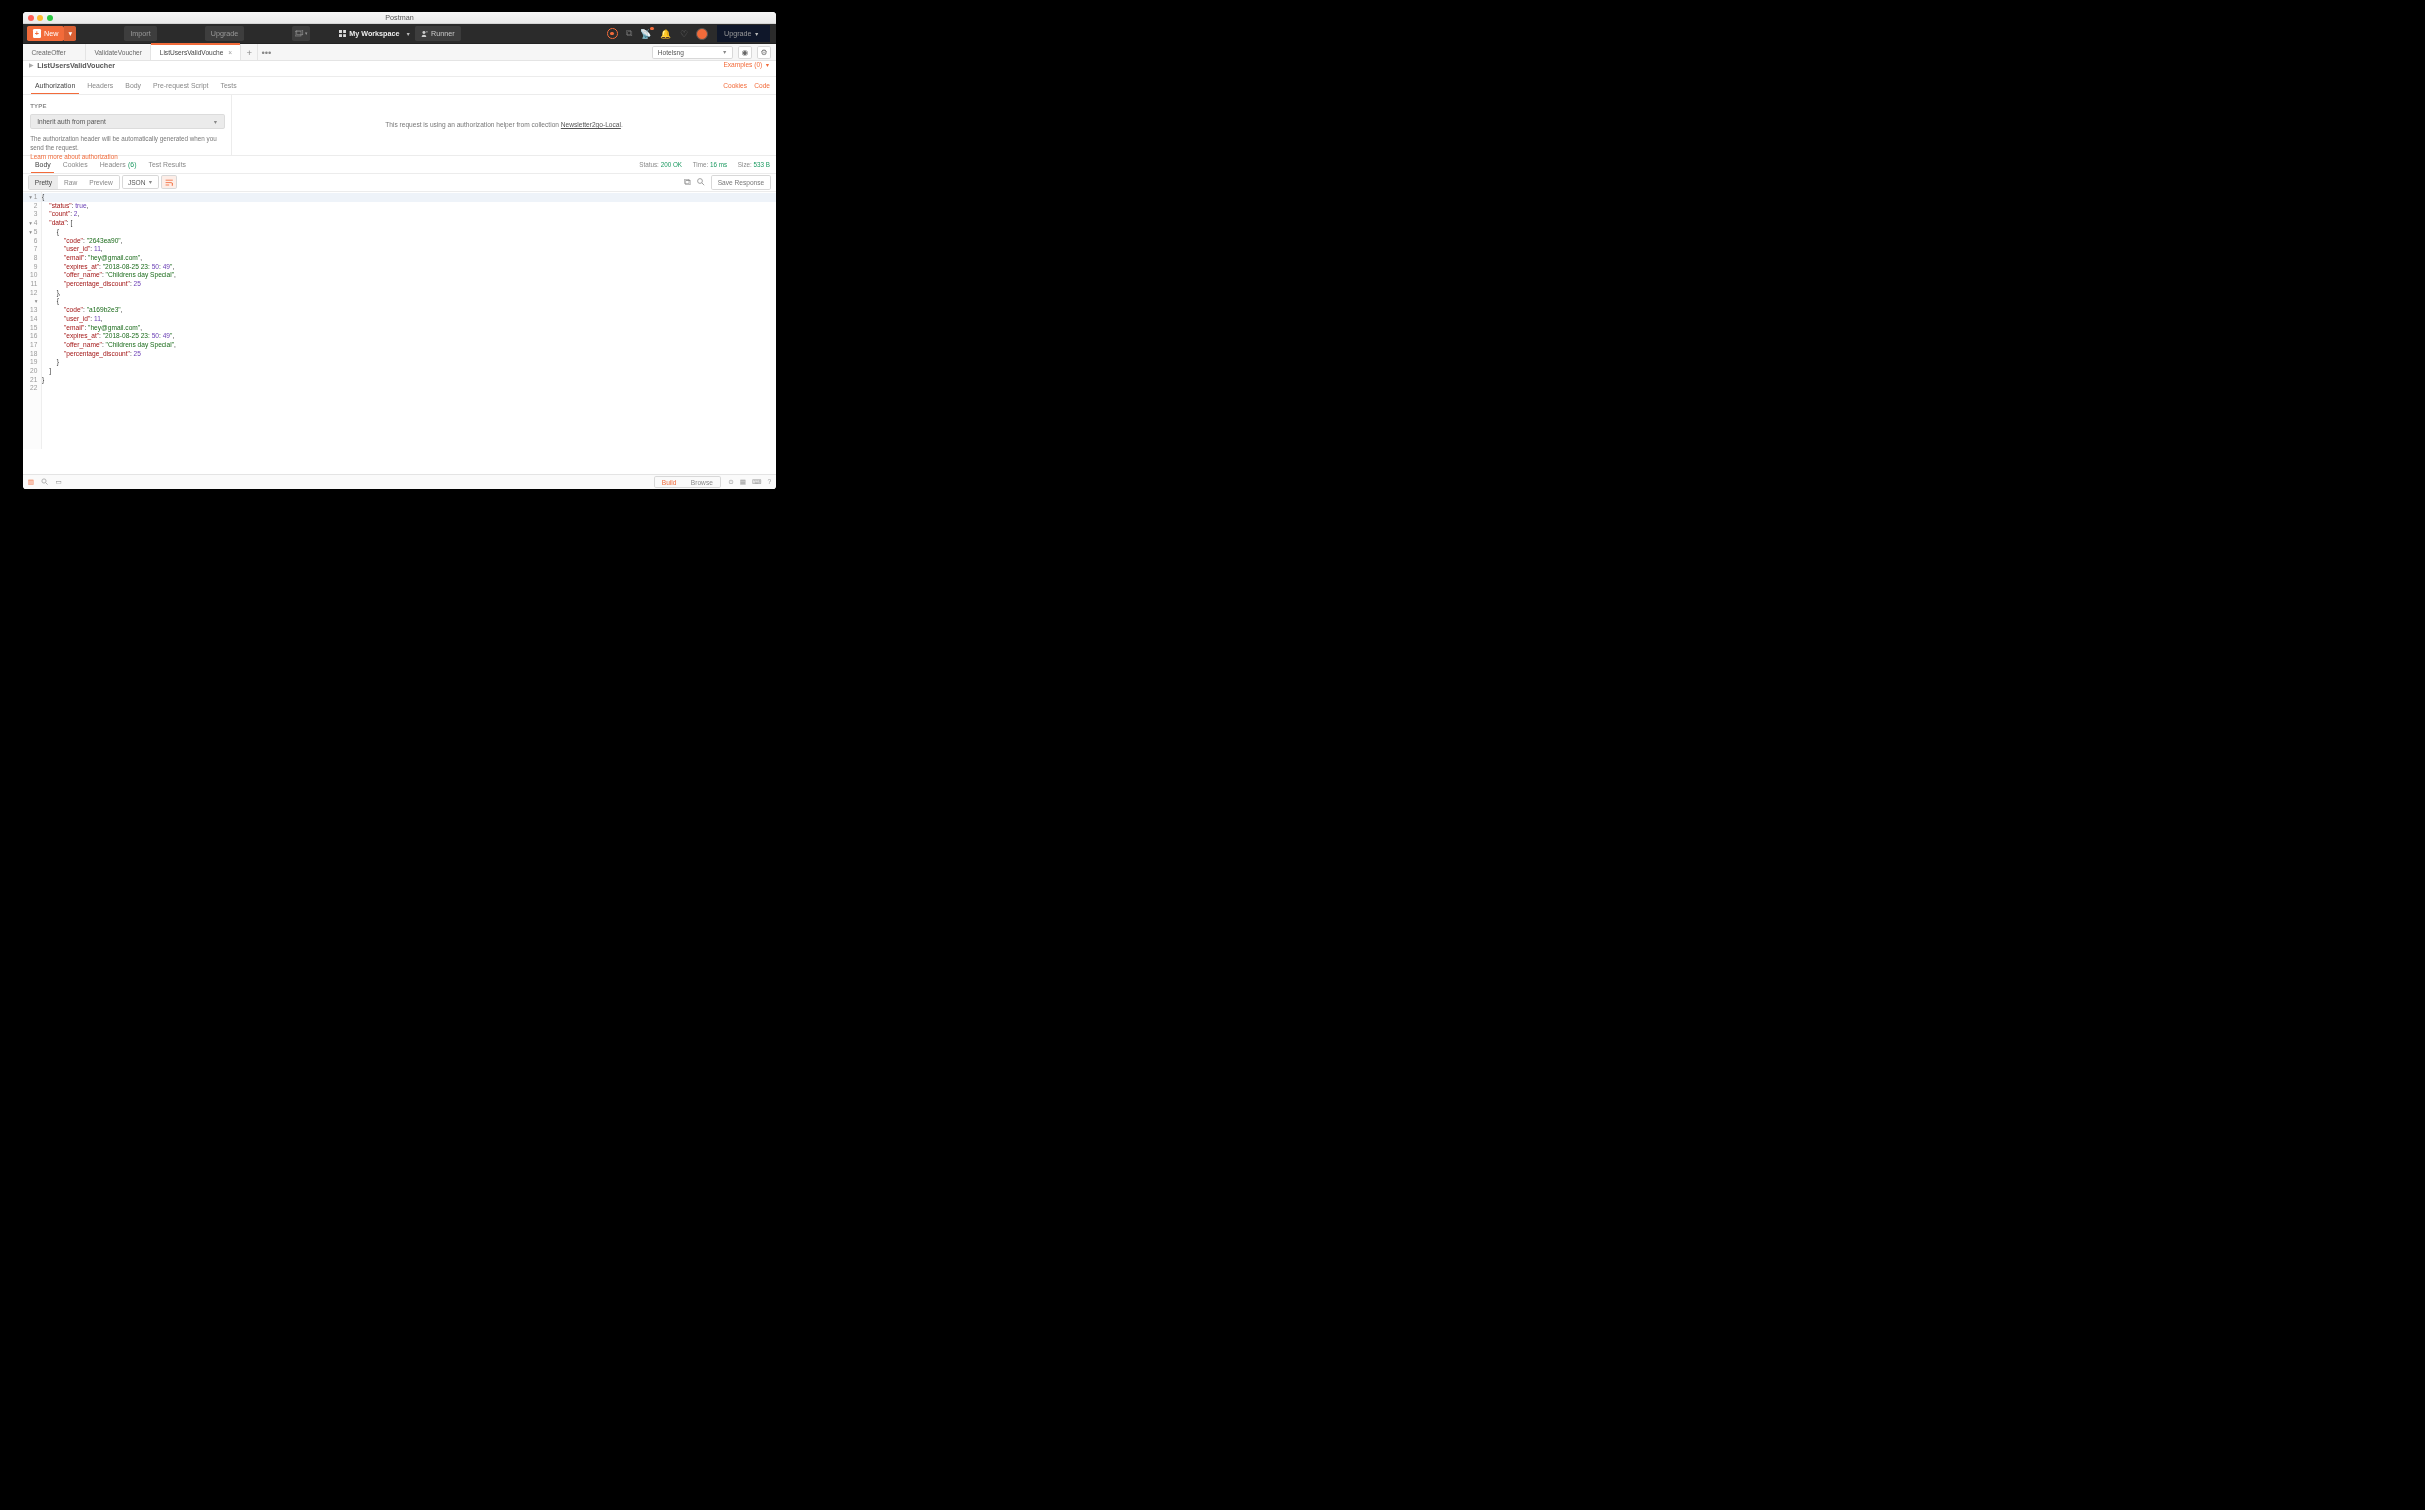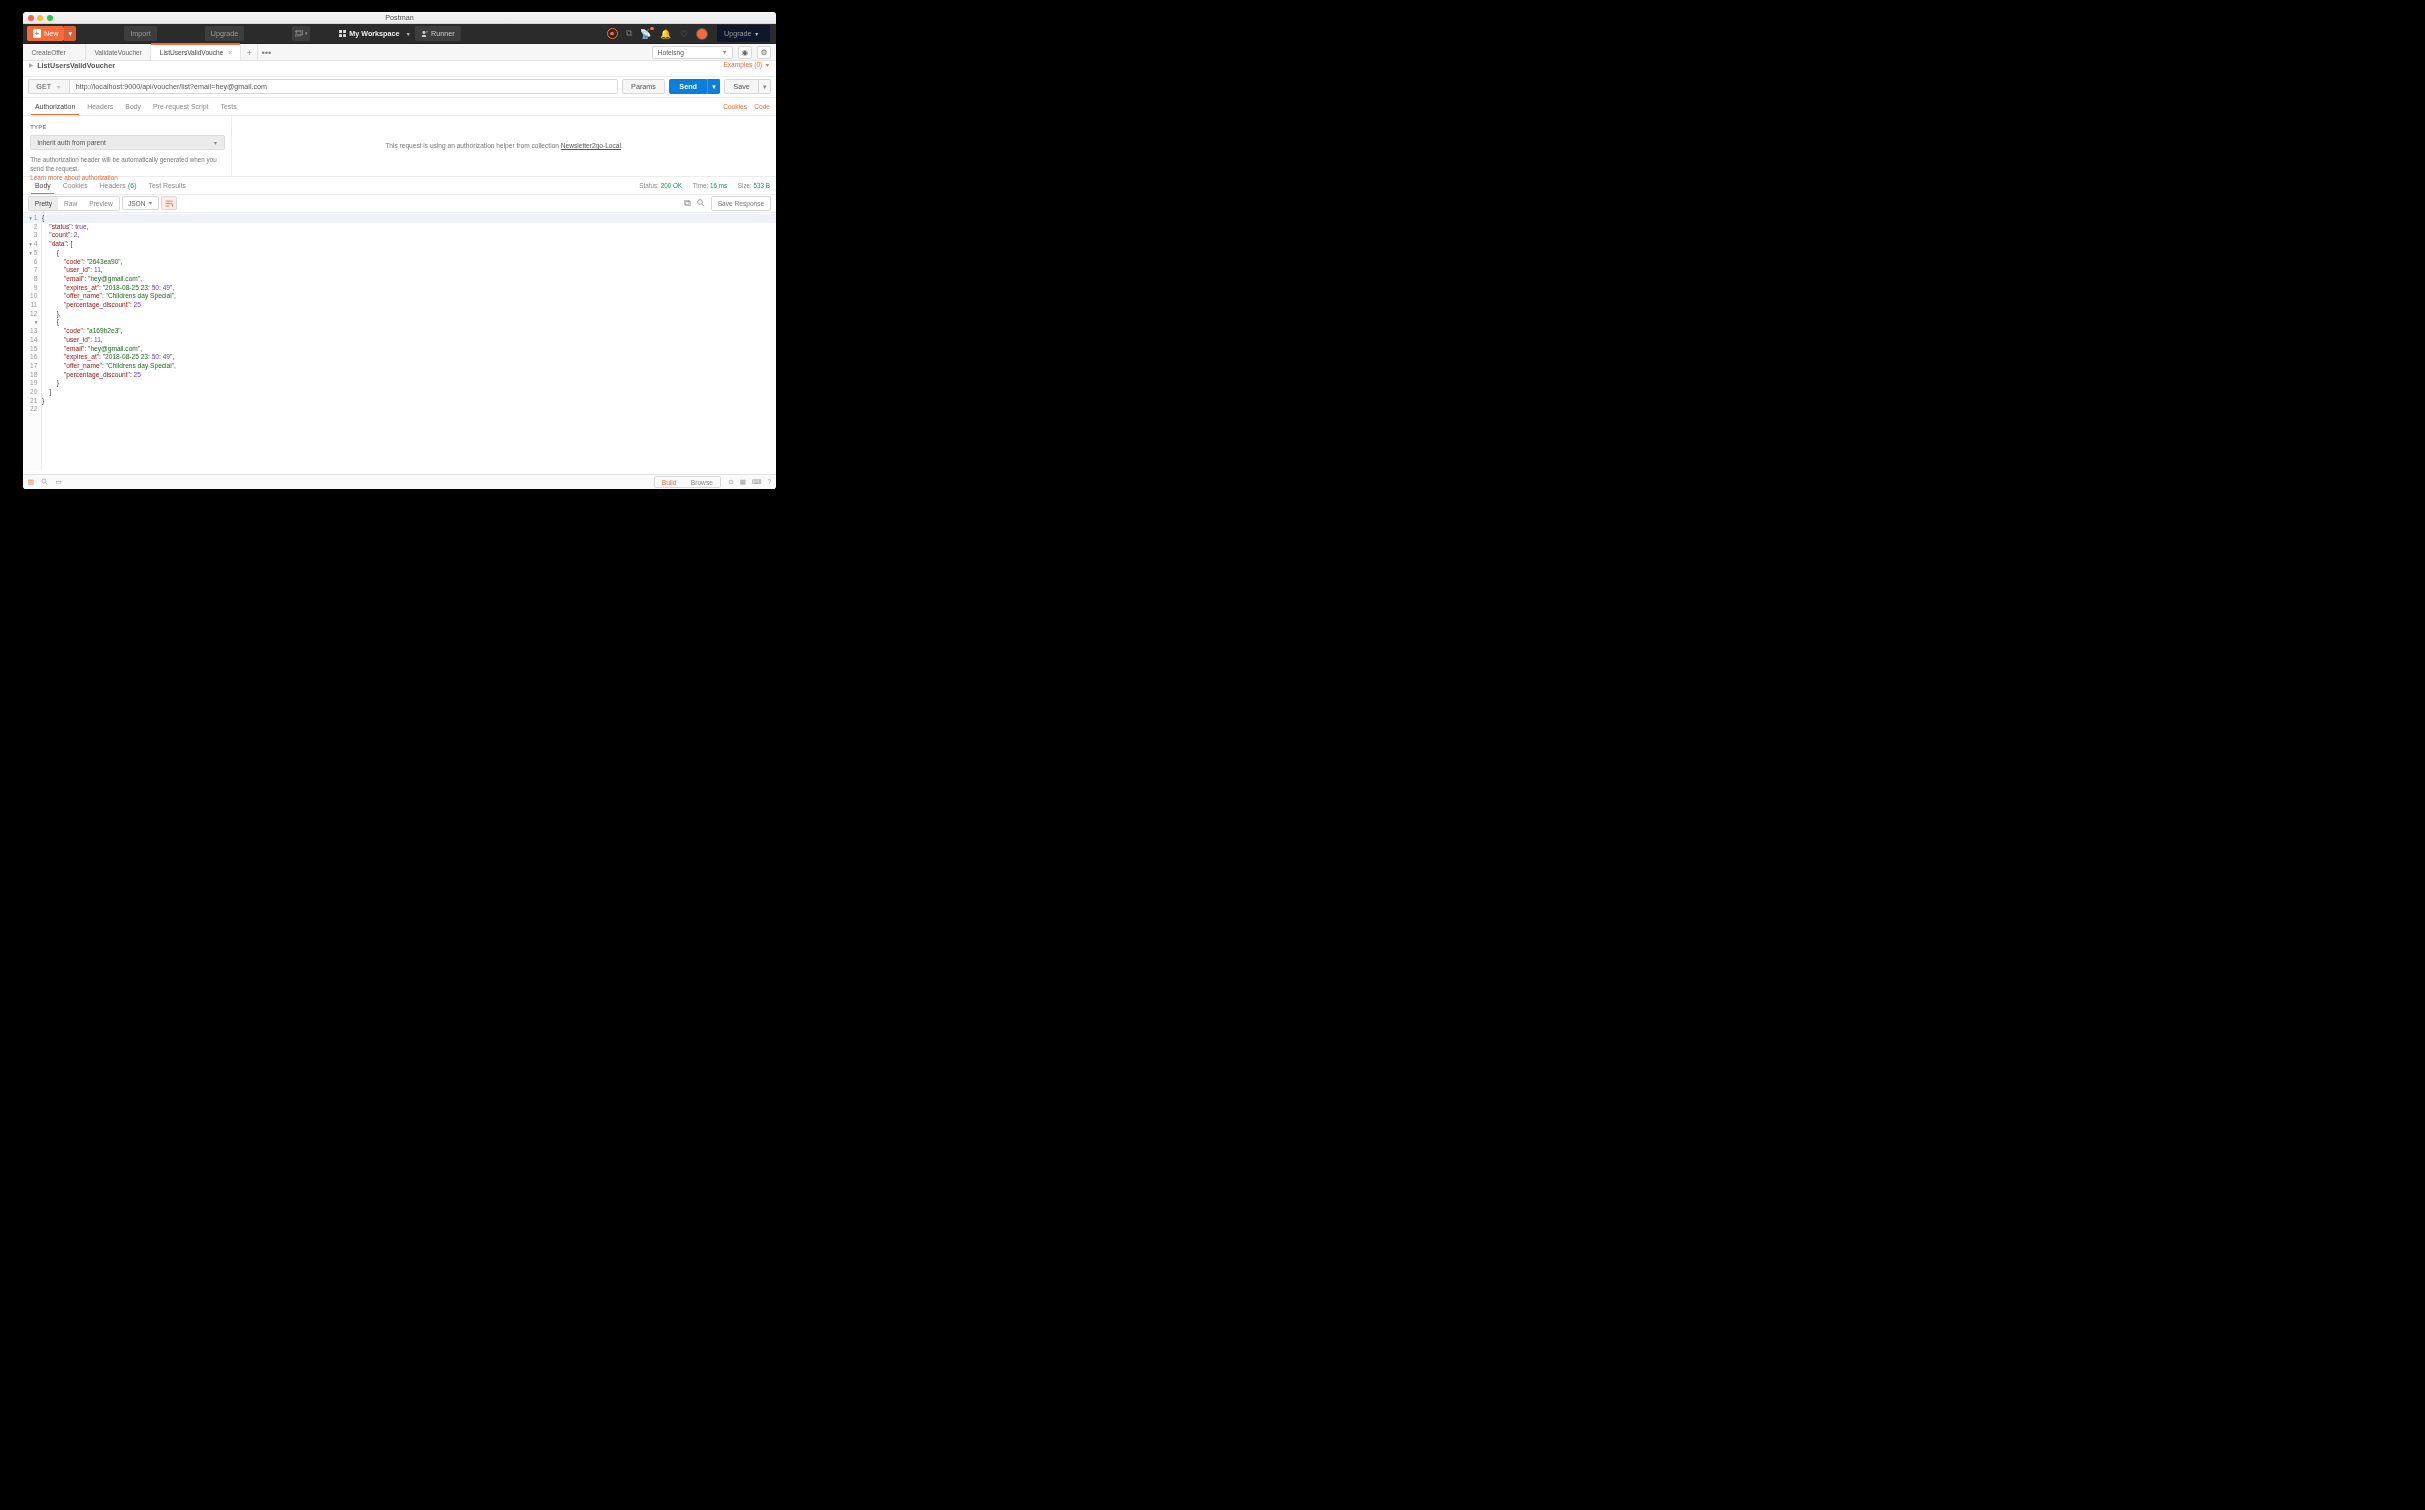--- a/index.html
+++ b/index.html
@@ -181,32 +181,20 @@
 
   <div class="breadcrumb">
     <span class="chev">▶</span>
     <span style="font-weight:600;">ListUsersValidVoucher</span>
     <div class="breadcrumb-right">
         <span>Examples (0)</span>
         <span style="font-size:5.4px;">▼</span>
       </div>
   </div>
 
-  <div class="reqrow">
-    <div class="method">
-        <span>GET</span>
-        <span class="caret" style="margin-left:4.8px;">▼</span>
-      </div>
-    <div class="urlbox">http://localhost:9000/api/voucher/list?email=hey@gmail.com</div>
-    <div class="params-btn">Params</div>
-    <div class="send-btn">Send</div>
-    <div class="send-drop">▼</div>
-    <div class="save-btn" style="border-radius:1.8px 0 0 1.8px;margin-left:3.6px;">Save</div>
-    <div class="save-drop">▼</div>
-  </div>
 
   <div class="reqtabs">
     <div class="reqtab active">Authorization</div>
     <div class="reqtab">Headers</div>
     <div class="reqtab">Body</div>
     <div class="reqtab">Pre-request Script</div>
     <div class="reqtab">Tests</div>
     <div class="reqtabs-right">
       <span class="orange">Cookies</span>
       <span class="orange">Code</span>

